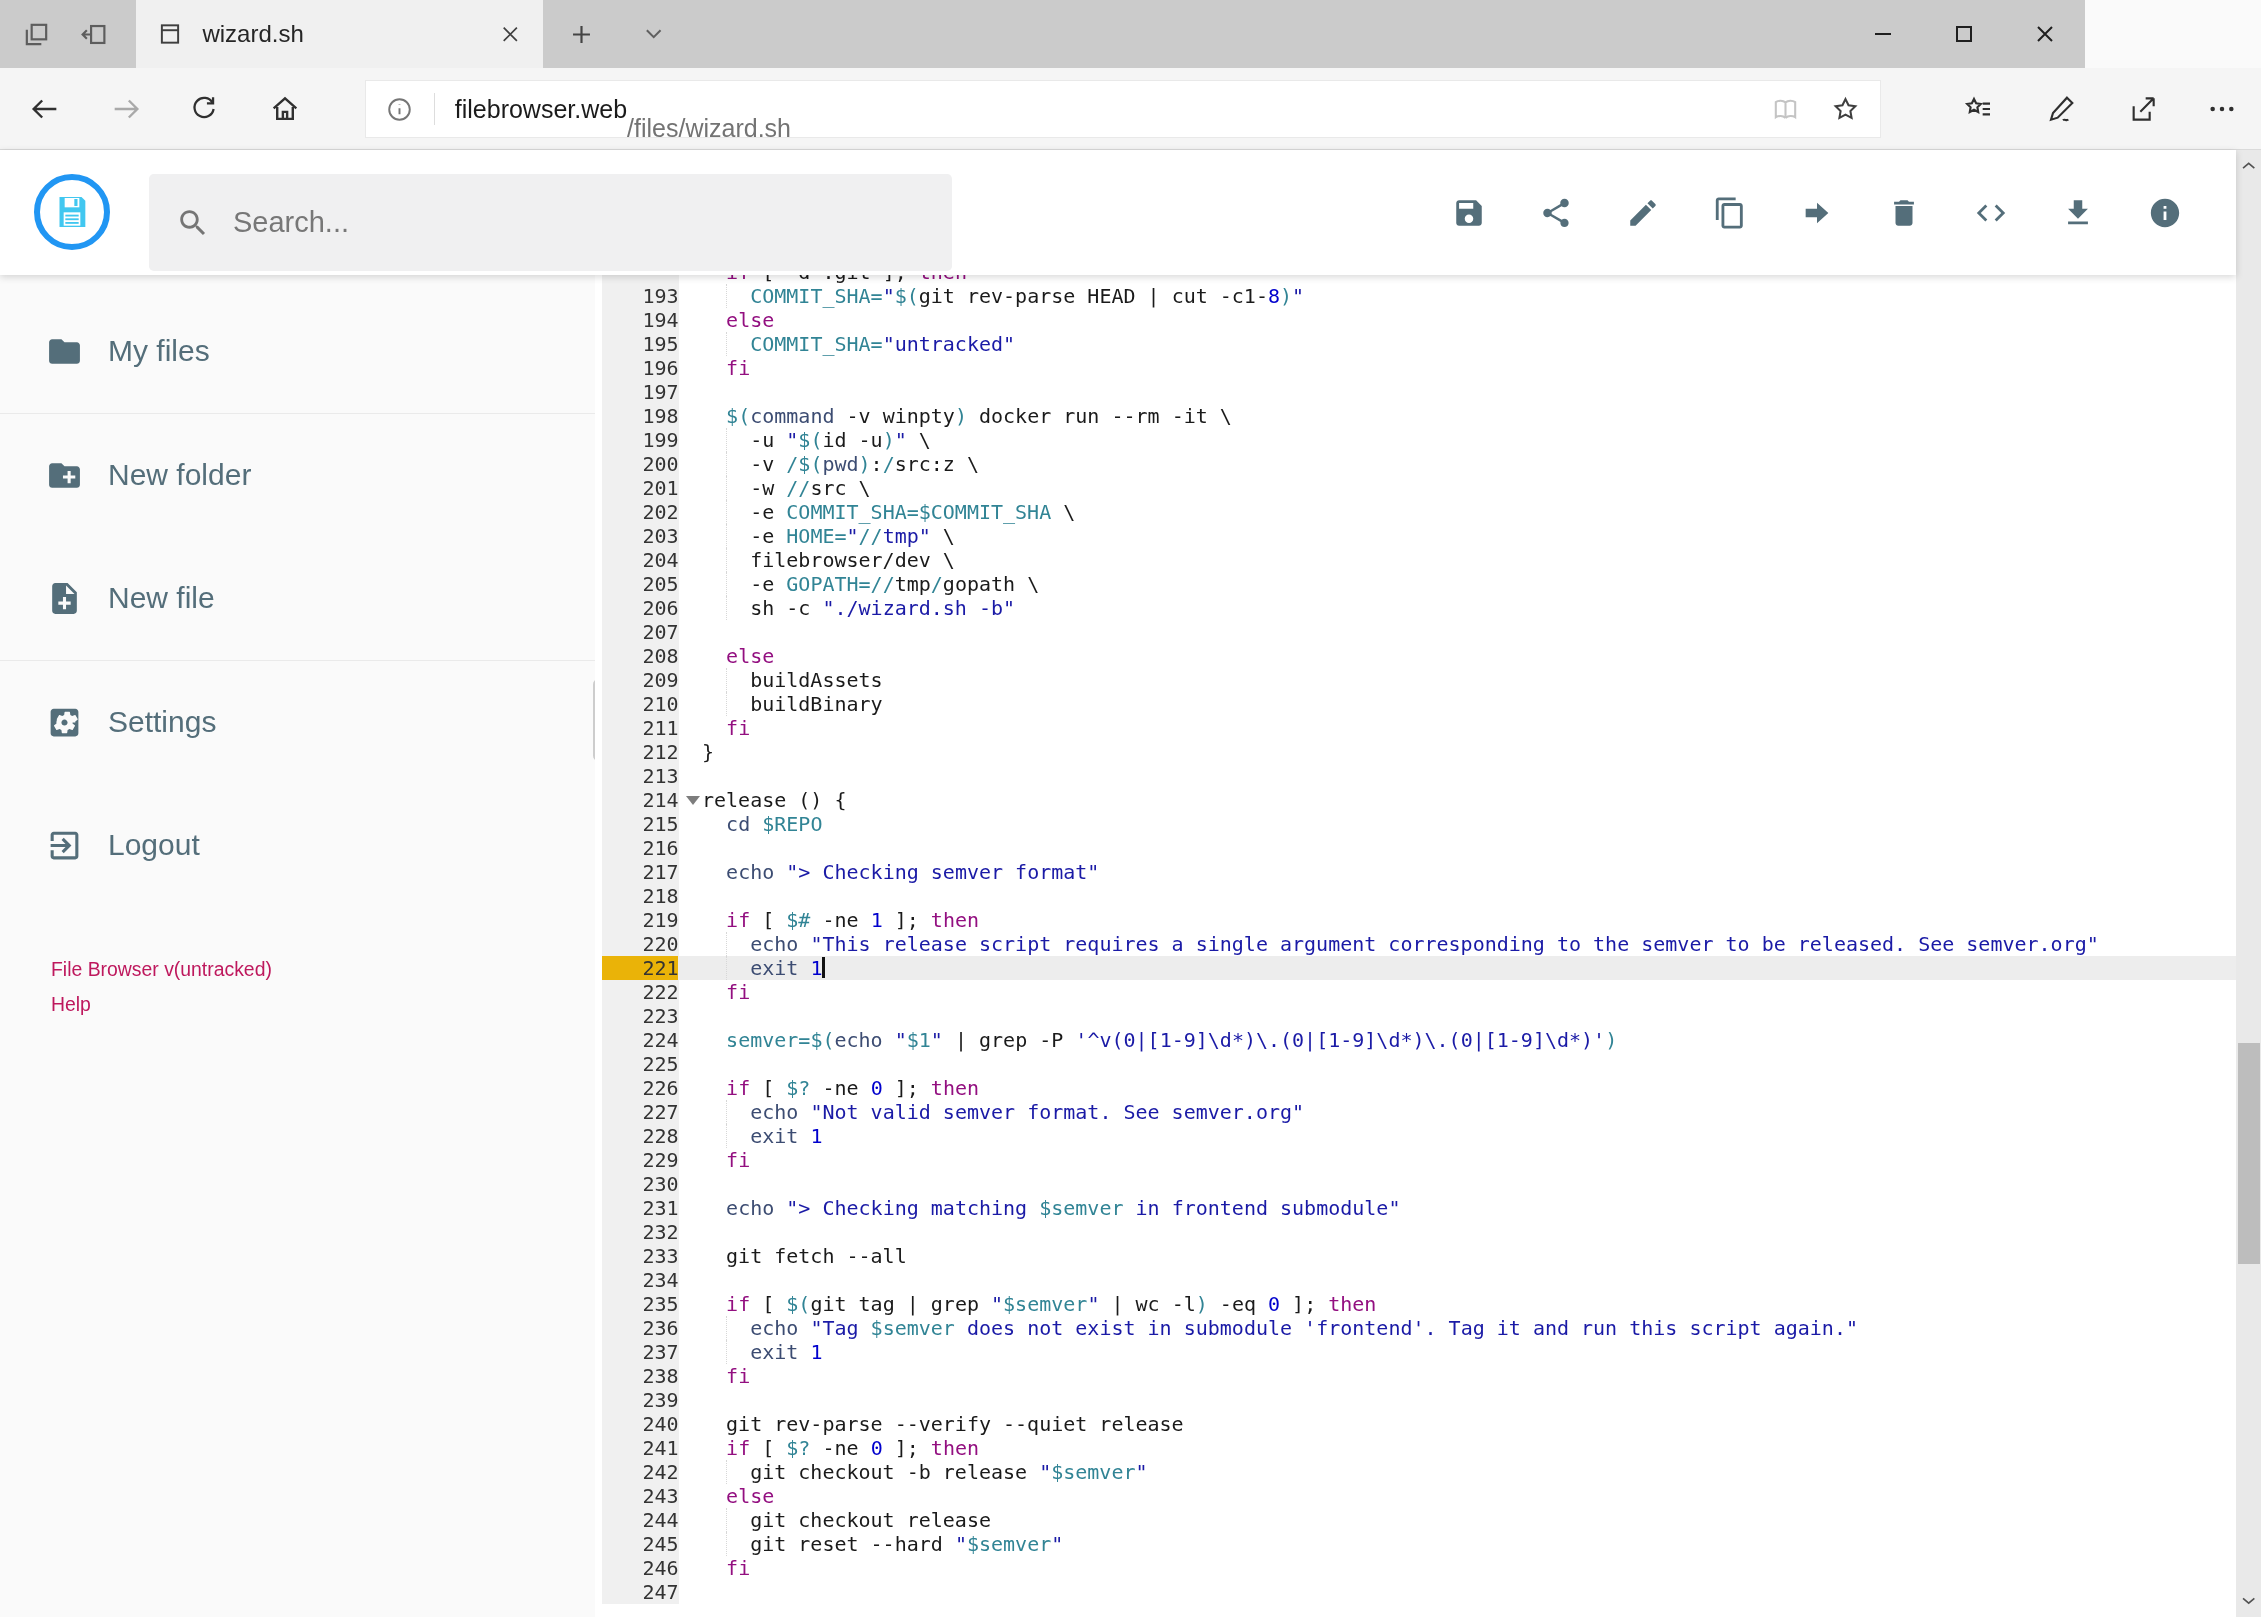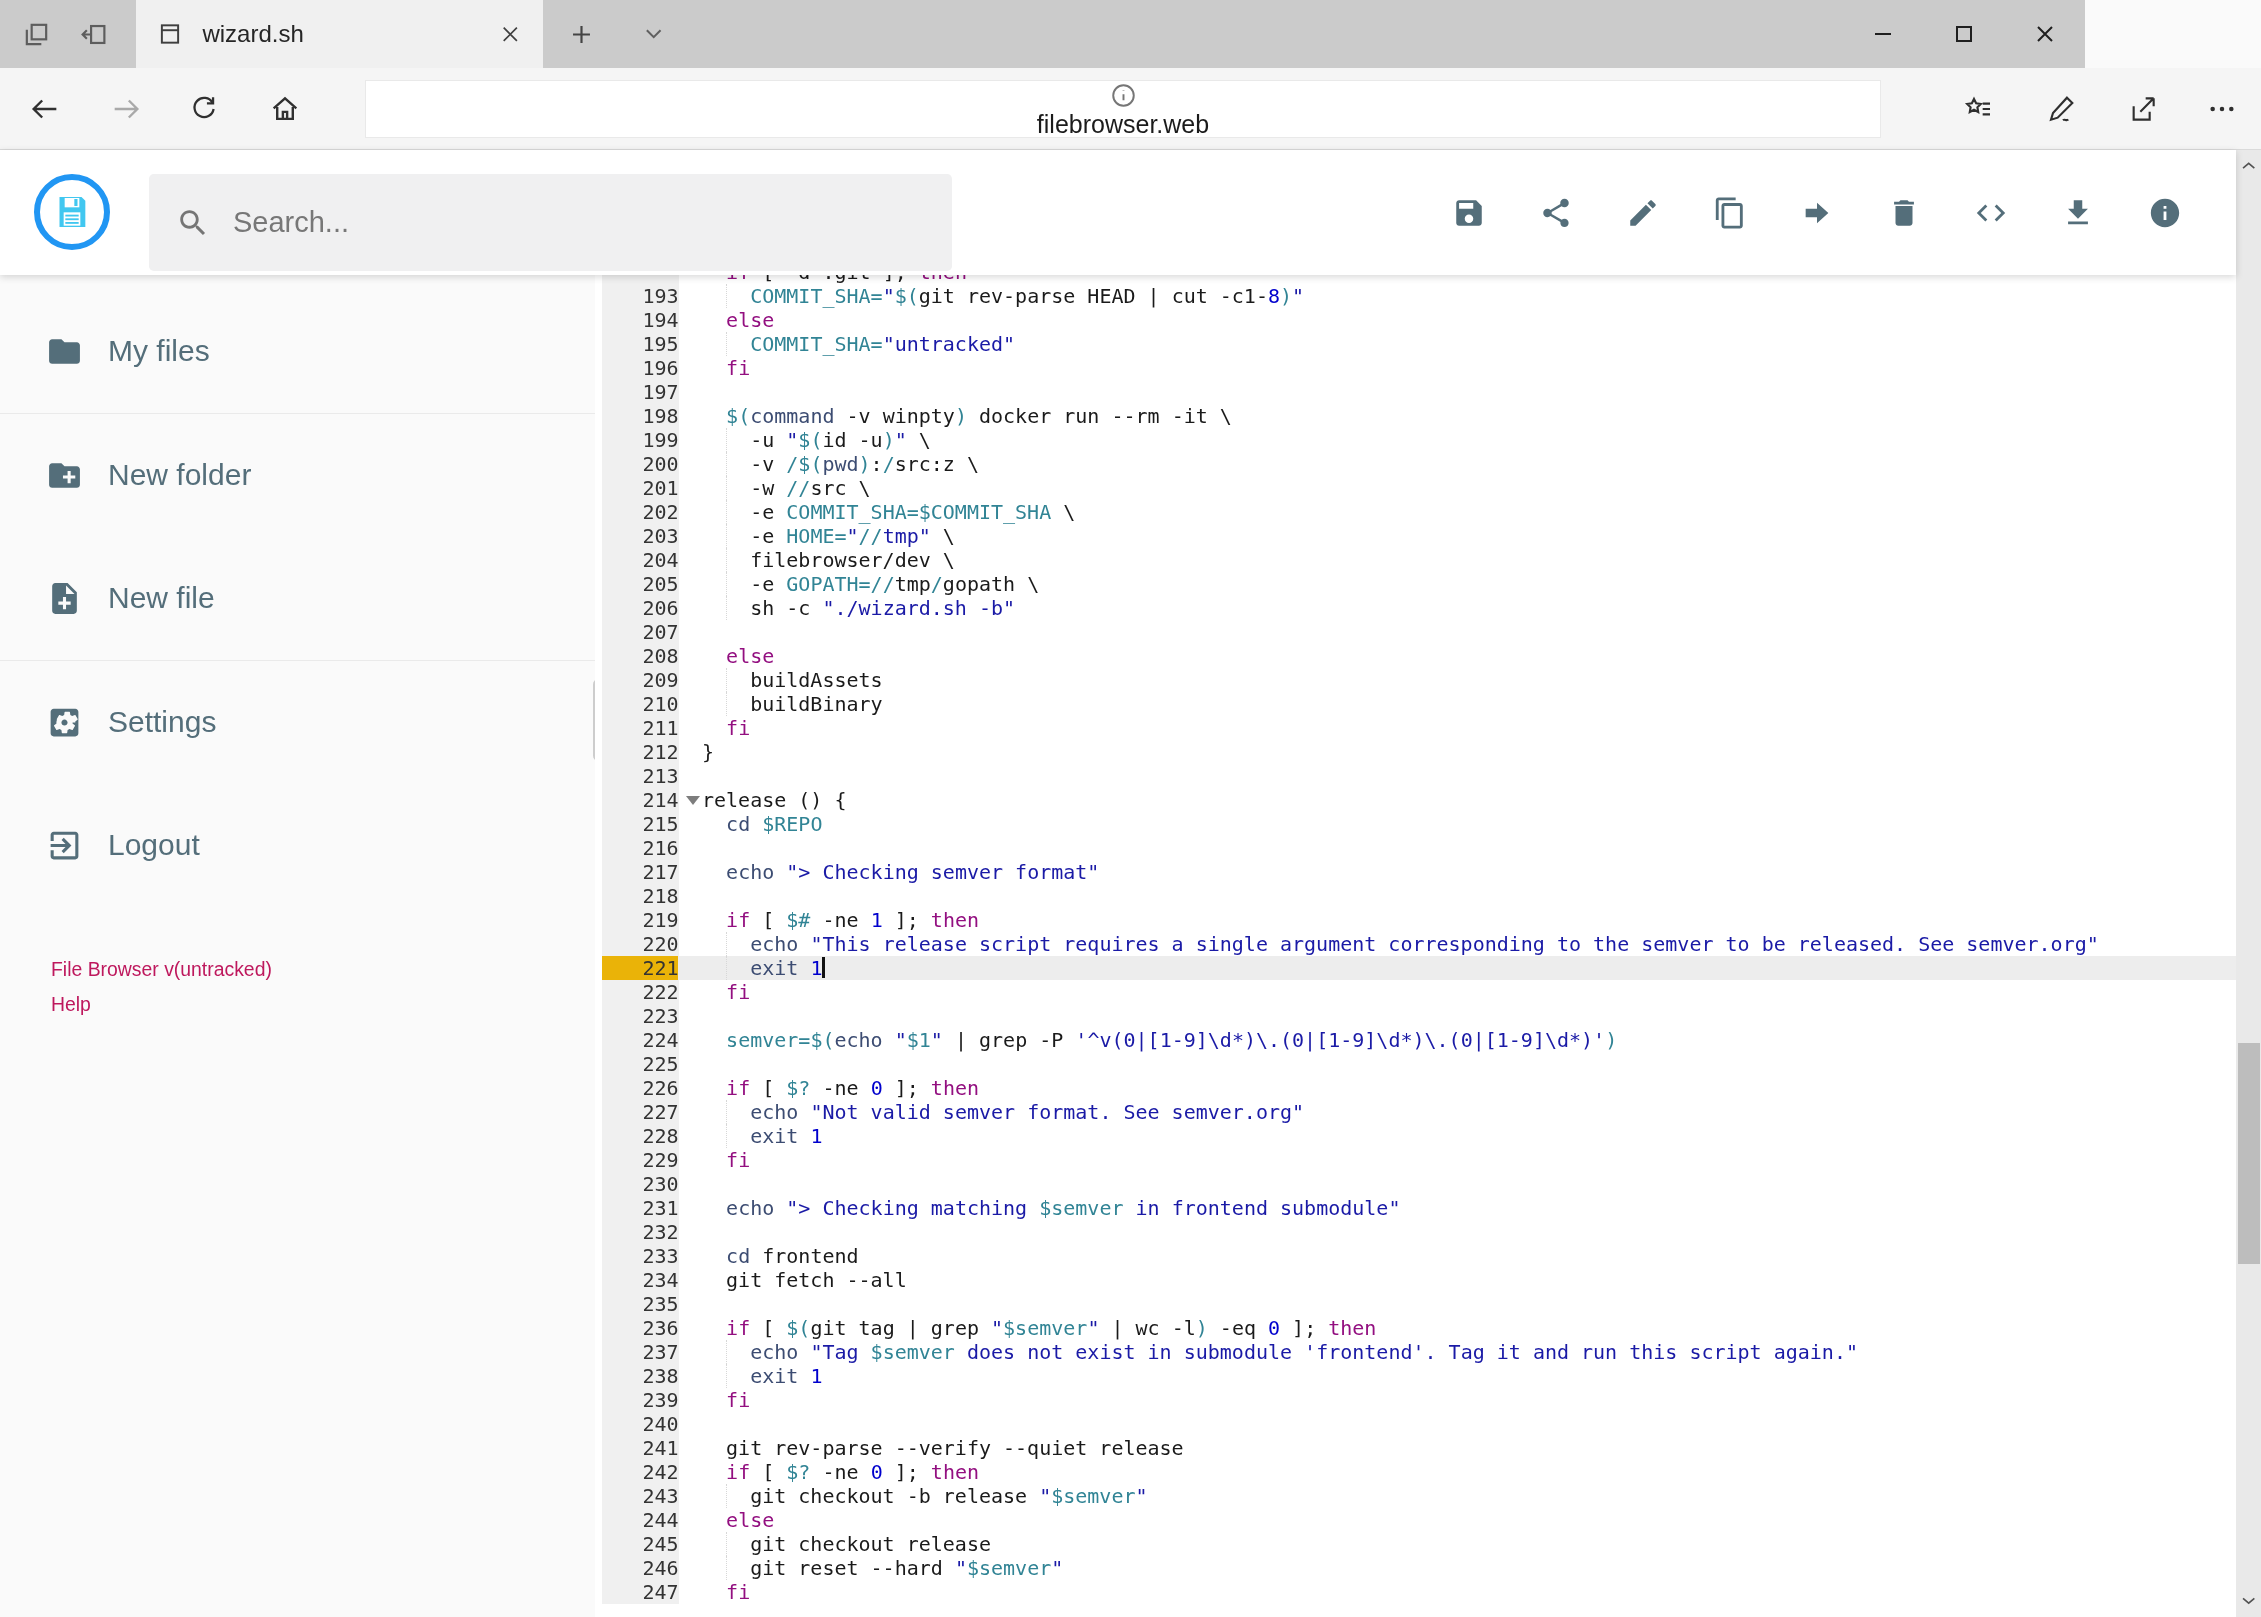--- a/index.html
+++ b/index.html
@@ -19,21 +19,21 @@
   .newtab-btn { left:551px; } .tabchev-btn { left:623px; color:#606060; }
   .win-controls { position:absolute; right:0; top:0; height:68px; display:flex; }
   .win-btn { width:81px; height:68px; background:none; border:none; display:flex; align-items:center; justify-content:center; color:#1f1f1f; }
 
   .addressbar { position:absolute; top:68px; left:0; width:2261px; height:82px; background:#f5f5f5;
                 border-bottom:1.6px solid #dadada; }
   .nav-btn { position:absolute; top:7.3px; width:65px; height:68px; background:none; border:none;
              display:flex; align-items:center; justify-content:center; color:#303030; }
   .nav-btn.disabled { color:#a9a9a9; }
   .url-box { position:absolute; left:365px; top:12px; width:1516px; height:58px; background:#fff;
-             border:1.6px solid #e9e9e9; display:flex; align-items:center; padding:0 19.4px;flex-direction:column; }
+             border:1.6px solid #e9e9e9; display:flex; align-items:center; padding:0 19.4px; }
   .url-sep { width:1.6px; height:32px; background:#ddd; margin:0 19.4px; }
   .url-host { font-size:25px; color:#1b1b1b; }
   .url-path { font-size:25px; color:#737373;margin-top:39px; }
   .url-spacer { flex:1; }
   .urlicon-btn { background:none; border:none; display:flex; margin-left:29px; color:#3f3f3f; }
   .urlicon-btn.disabled { color:#c4c4c4; }
   .bar-btn { position:absolute; top:7.3px; width:71px; height:68px; background:none; border:none;
              display:flex; align-items:center; justify-content:center; color:#2f2f2f; }
 
   
@@ -500,21 +500,20 @@
       <div class="code-line"></div>
       <div class="code-line"><span class="t-d">  </span><span class="t-v">semver=</span><span class="t-v">$(</span><span class="t-b">echo</span><span class="t-d"> </span><span class="t-s">"</span><span class="t-v">$1</span><span class="t-s">"</span><span class="t-d"> | grep -P </span><span class="t-s">'^v(0|[1-9]\d*)\.(0|[1-9]\d*)\.(0|[1-9]\d*)'</span><span class="t-v">)</span></div>
       <div class="code-line"></div>
       <div class="code-line"><span class="t-d">  </span><span class="t-k">if</span><span class="t-d"> [ </span><span class="t-v">$?</span><span class="t-d"> -ne </span><span class="t-n">0</span><span class="t-d"> ]; </span><span class="t-k">then</span></div>
       <div class="code-line"><span class="guide"></span><span class="t-d">    </span><span class="t-b">echo</span><span class="t-d"> </span><span class="t-s">"Not valid semver format. See semver.org"</span></div>
       <div class="code-line"><span class="guide"></span><span class="t-d">    </span><span class="t-b">exit</span><span class="t-d"> </span><span class="t-n">1</span></div>
       <div class="code-line"><span class="t-d">  </span><span class="t-k">fi</span></div>
       <div class="code-line"></div>
       <div class="code-line"><span class="t-d">  </span><span class="t-b">echo</span><span class="t-d"> </span><span class="t-s">"&gt; Checking matching </span><span class="t-v">$semver</span><span class="t-s"> in frontend submodule"</span></div>
       <div class="code-line"></div>
-      <div class="code-line"><span class="t-d">  </span><span class="t-b">cd</span><span class="t-d"> frontend</span></div>
       <div class="code-line"><span class="t-d">  git fetch --all</span></div>
       <div class="code-line"></div>
       <div class="code-line"><span class="t-d">  </span><span class="t-k">if</span><span class="t-d"> [ </span><span class="t-v">$(</span><span class="t-d">git tag | grep </span><span class="t-s">"</span><span class="t-v">$semver</span><span class="t-s">"</span><span class="t-d"> | wc -l</span><span class="t-v">)</span><span class="t-d"> -eq </span><span class="t-n">0</span><span class="t-d"> ]; </span><span class="t-k">then</span></div>
       <div class="code-line"><span class="guide"></span><span class="t-d">    </span><span class="t-b">echo</span><span class="t-d"> </span><span class="t-s">"Tag </span><span class="t-v">$semver</span><span class="t-s"> does not exist in submodule 'frontend'. Tag it and run this script again."</span></div>
       <div class="code-line"><span class="guide"></span><span class="t-d">    </span><span class="t-b">exit</span><span class="t-d"> </span><span class="t-n">1</span></div>
       <div class="code-line"><span class="t-d">  </span><span class="t-k">fi</span></div>
       <div class="code-line"></div>
       <div class="code-line"><span class="t-d">  git rev-parse --verify --quiet release</span></div>
       <div class="code-line"><span class="t-d">  </span><span class="t-k">if</span><span class="t-d"> [ </span><span class="t-v">$?</span><span class="t-d"> -ne </span><span class="t-n">0</span><span class="t-d"> ]; </span><span class="t-k">then</span></div>
       <div class="code-line"><span class="guide"></span><span class="t-d">    git checkout -b release </span><span class="t-s">"</span><span class="t-v">$semver</span><span class="t-s">"</span></div>

